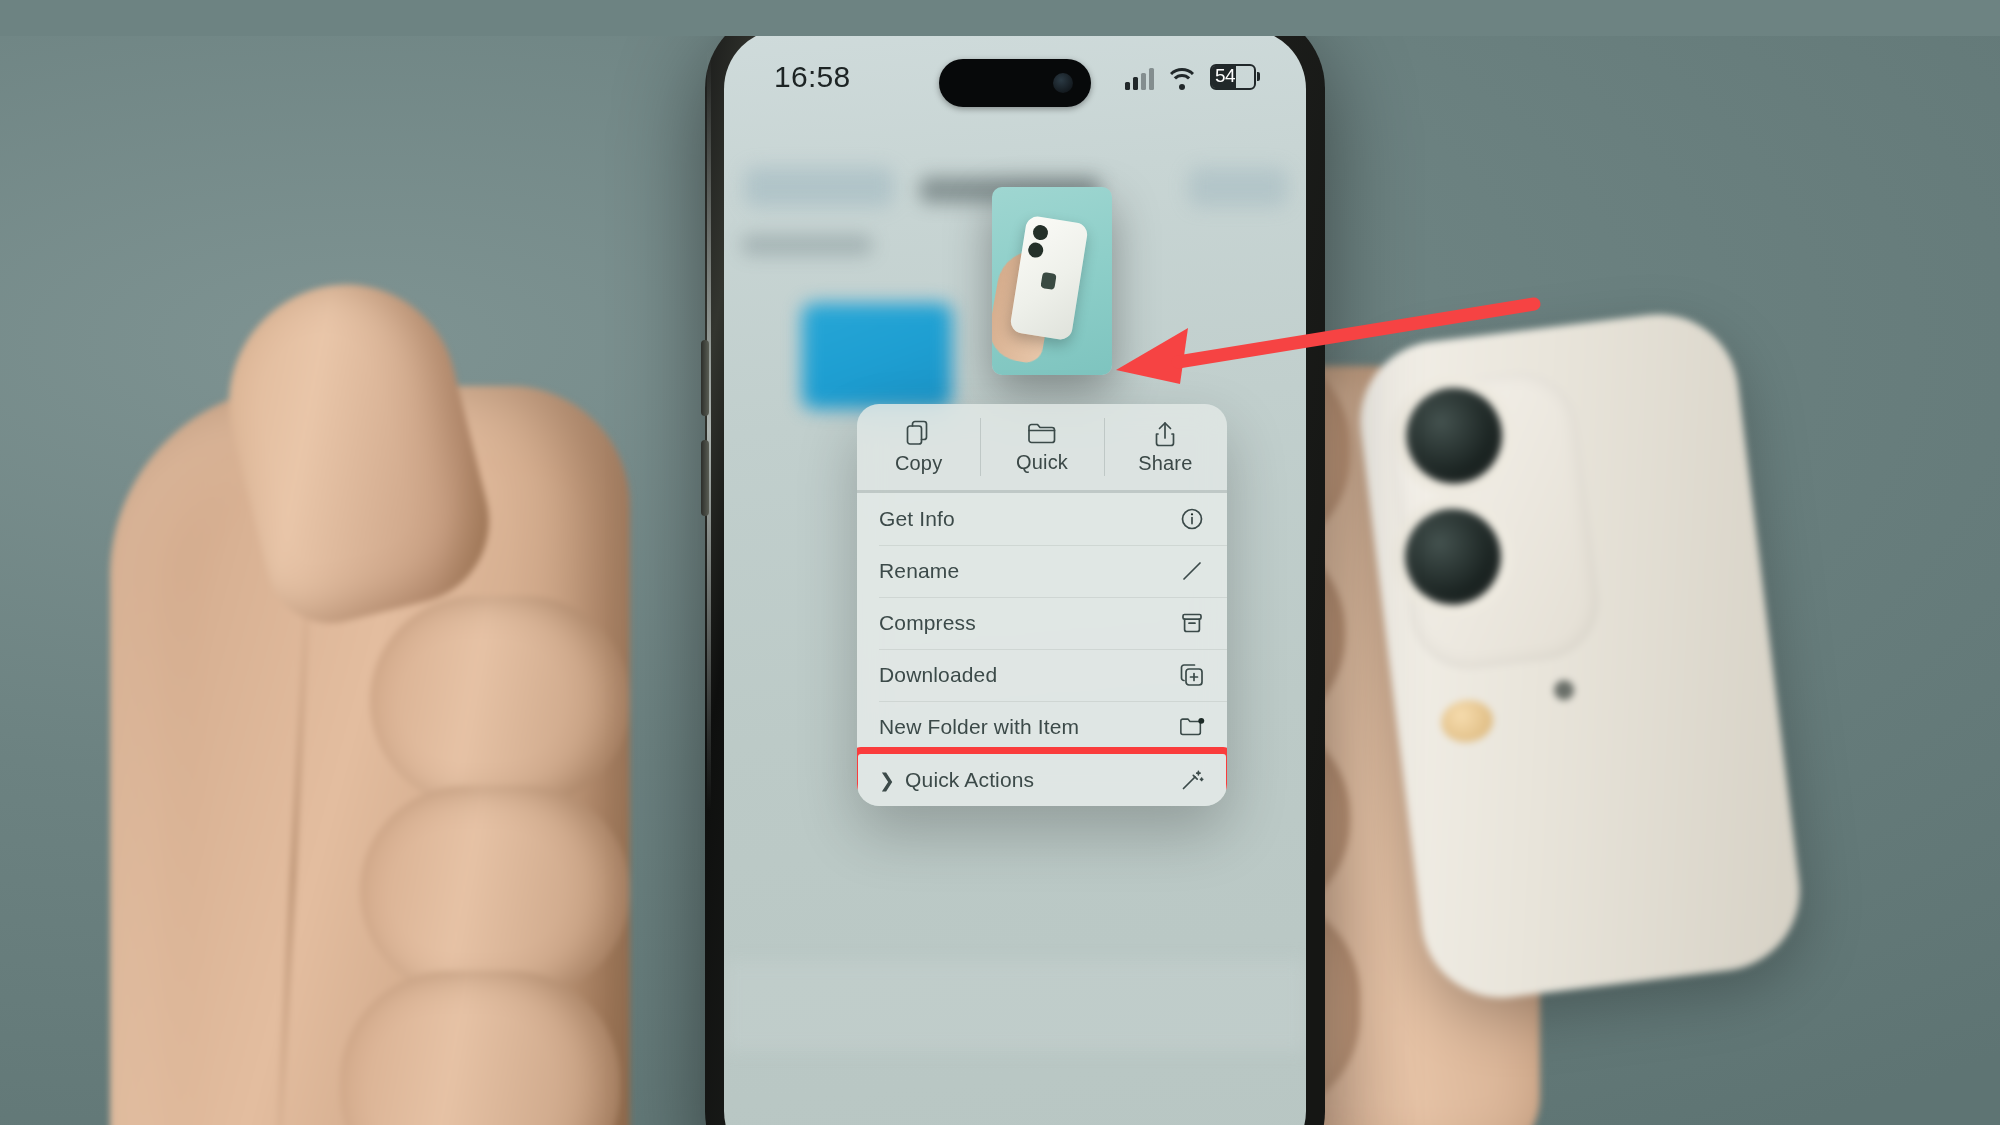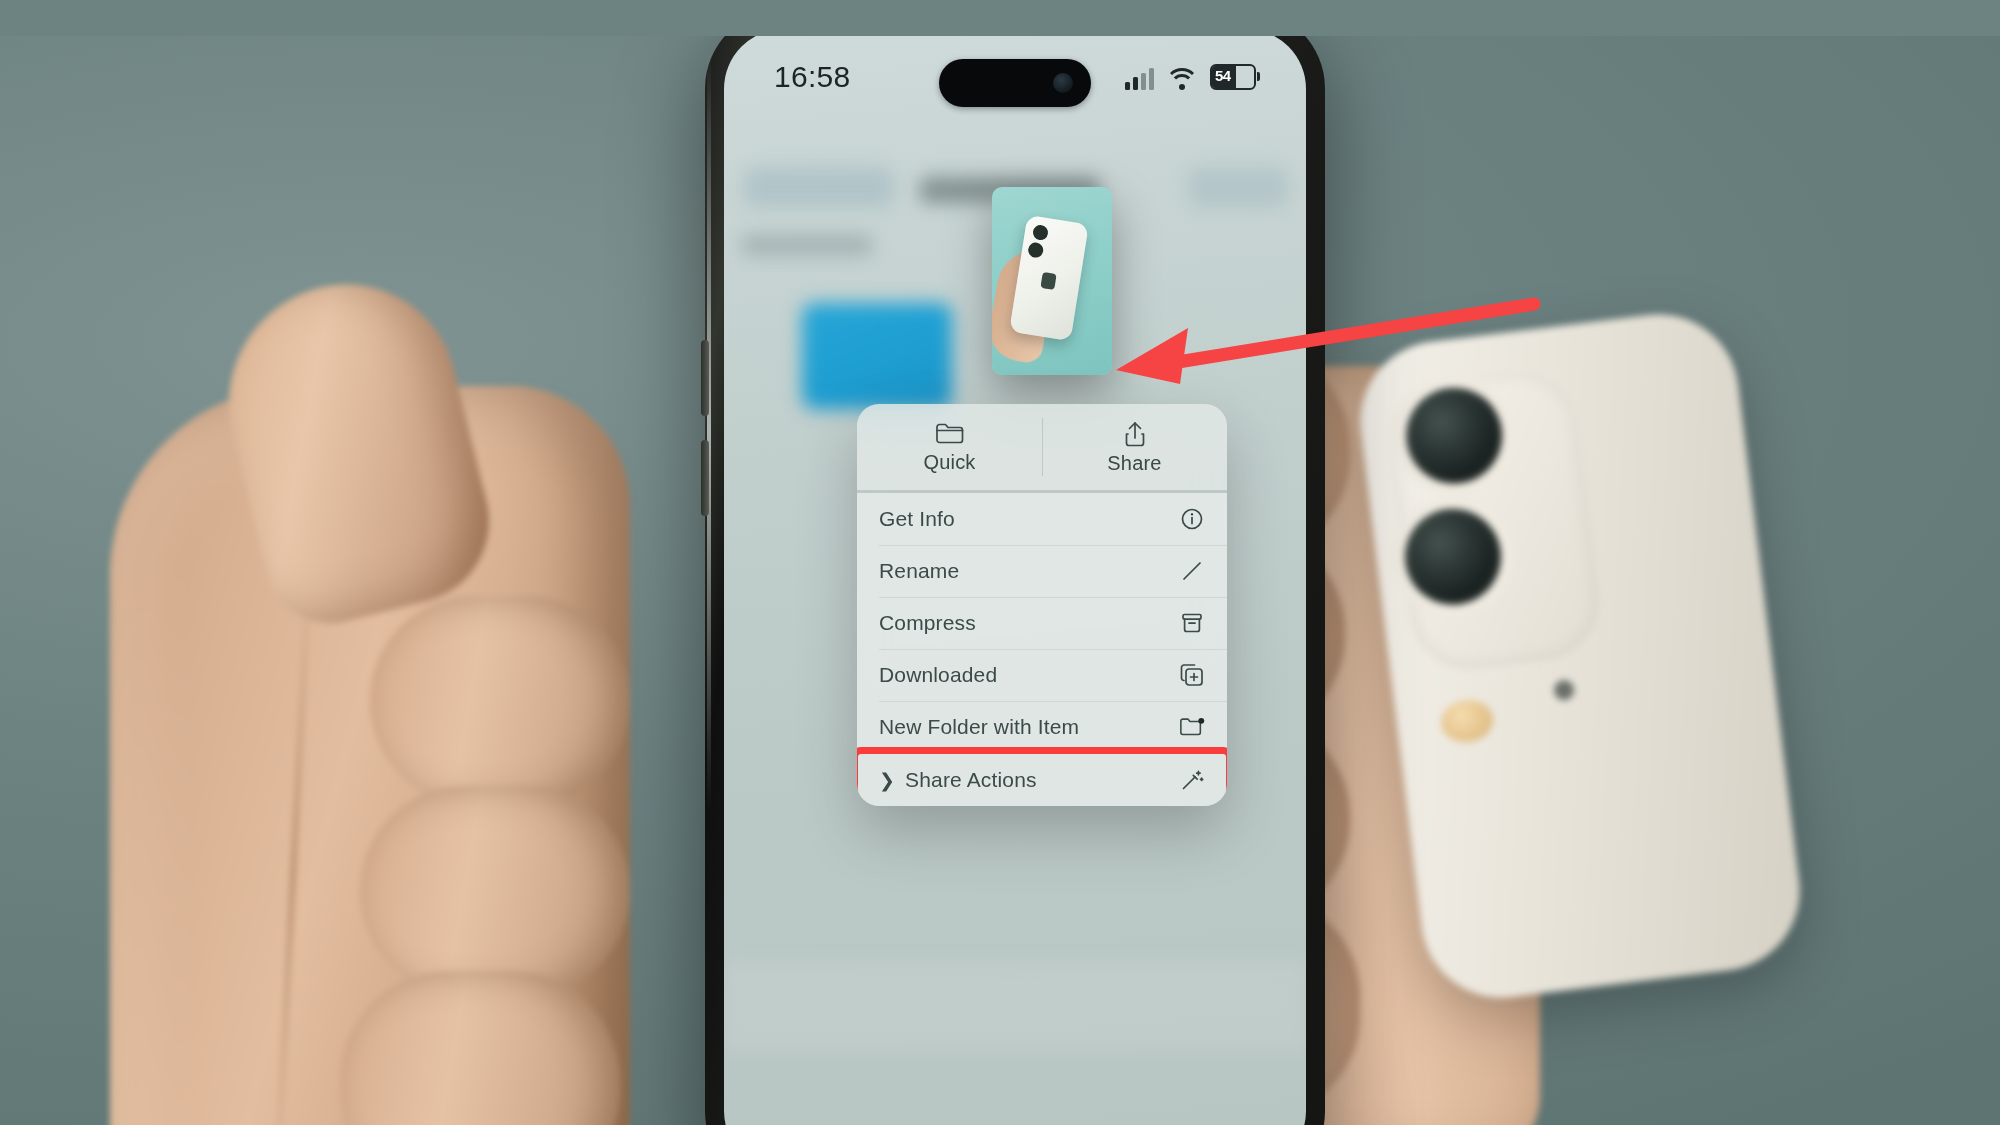--- a/index.html
+++ b/index.html
@@ -139,21 +139,21 @@
   .bars i:nth-child(3){height:17px;opacity:.42;}
   .bars i:nth-child(4){height:22px;opacity:.42;}
   .wifi{width:28px;height:22px;position:relative;}
   .wifi span{position:absolute;left:50%;transform:translateX(-50%);border:3px solid #21282a;
     border-bottom-color:transparent;border-left-color:transparent;border-right-color:transparent;border-radius:50%;}
   .wifi .w1{width:28px;height:28px;top:0;}
   .wifi .w2{width:17px;height:17px;top:6px;}
   .wifi .dot{width:6px;height:6px;border-radius:50%;background:#21282a;border:0;top:16px;}
   .batt{width:42px;height:22px;border:2.5px solid #21282a;border-radius:6px;position:relative;display:flex;align-items:center;}
   .batt .fill{height:100%;width:58%;background:#21282a;border-radius:3px 0 0 3px;}
-  .batt .num{position:absolute;left:3px;top:-1px;font-size:15px;line-height:22px;color:#fff;font-weight:700;letter-spacing:-.5px;}
+  .batt .num{position:absolute;left:3px;top:-1px;font-size:19px;line-height:22px;color:#fff;font-weight:400;letter-spacing:-.5px;}
   .batt:after{content:"";position:absolute;right:-6px;top:6px;width:3px;height:9px;background:#21282a;border-radius:0 2px 2px 0;}
 
   .island{
     position:absolute;left:50%;transform:translateX(-50%);top:30px;width:152px;height:48px;
     background:#07090a;border-radius:26px;
     box-shadow:0 2px 6px rgba(0,0,0,.35);
   }
   .island .cam{position:absolute;right:18px;top:14px;width:20px;height:20px;border-radius:50%;
     background:radial-gradient(circle at 40% 35%,#2b3a44,#0a0d10);}
 
@@ -321,20 +321,29 @@
       </div>
       <div class="island">
           <div class="cam"></div>
         </div>
 
       <div class="ctx">
 
         <div class="ctx-top">
           <div class="cell">
             <span>
+              <svg width="26" height="28" viewBox="0 0 26 28">
+                <rect class="ic" x="1.5" y="6" width="14" height="18" rx="2.5"></rect>
+                <path class="ic" d="M6.5 6V4a2.5 2.5 0 0 1 2.5-2.5h9A2.5 2.5 0 0 1 20.5 4v13a2.5 2.5 0 0 1-2.5 2.5h-2.5"></path>
+              </svg>
+            </span>
+            <span class="lbl">Copy</span>
+          </div>
+          <div class="cell">
+            <span>
               <svg width="30" height="26" viewBox="0 0 30 26">
                 <path class="ic" d="M2 8.5V6a2.5 2.5 0 0 1 2.5-2.5h6l2.5 3h12A2.5 2.5 0 0 1 27.5 9v10a2.5 2.5 0 0 1-2.5 2.5H4.5A2.5 2.5 0 0 1 2 19V8.5z"></path>
                 <path class="ic" d="M2 9.5h25.5"></path>
               </svg>
             </span>
             <span class="lbl">Quick</span>
           </div>
           <div class="cell">
             <span>
               <svg width="24" height="28" viewBox="0 0 24 28">
@@ -404,21 +413,21 @@
             </span>
           </div>
         </div>
 
         <div class="ctx-sep"></div>
 
         <div class="ctx-grp">
           <div class="ctx-row">
             <span class="rl">
               <span class="chev">❯</span>
-              <span>Share Actions</span>
+              <span>Quick Actions</span>
             </span>
             <span class="ri">
               <svg width="24" height="24" viewBox="0 0 24 24">
                 <path class="ic" d="M3.5 20.5 15 9"></path>
                 <path class="ic" d="M13.3 7.3 17.2 11.2"></path>
                 <path class="ic" d="M18.4 3.4v3.4M20.1 5.1h-3.4"></path>
                 <path class="ic" d="M21.6 10.2v2.2M22.7 11.3h-2.2"></path>
               </svg>
             </span>
             <span class="hl-box"></span>

